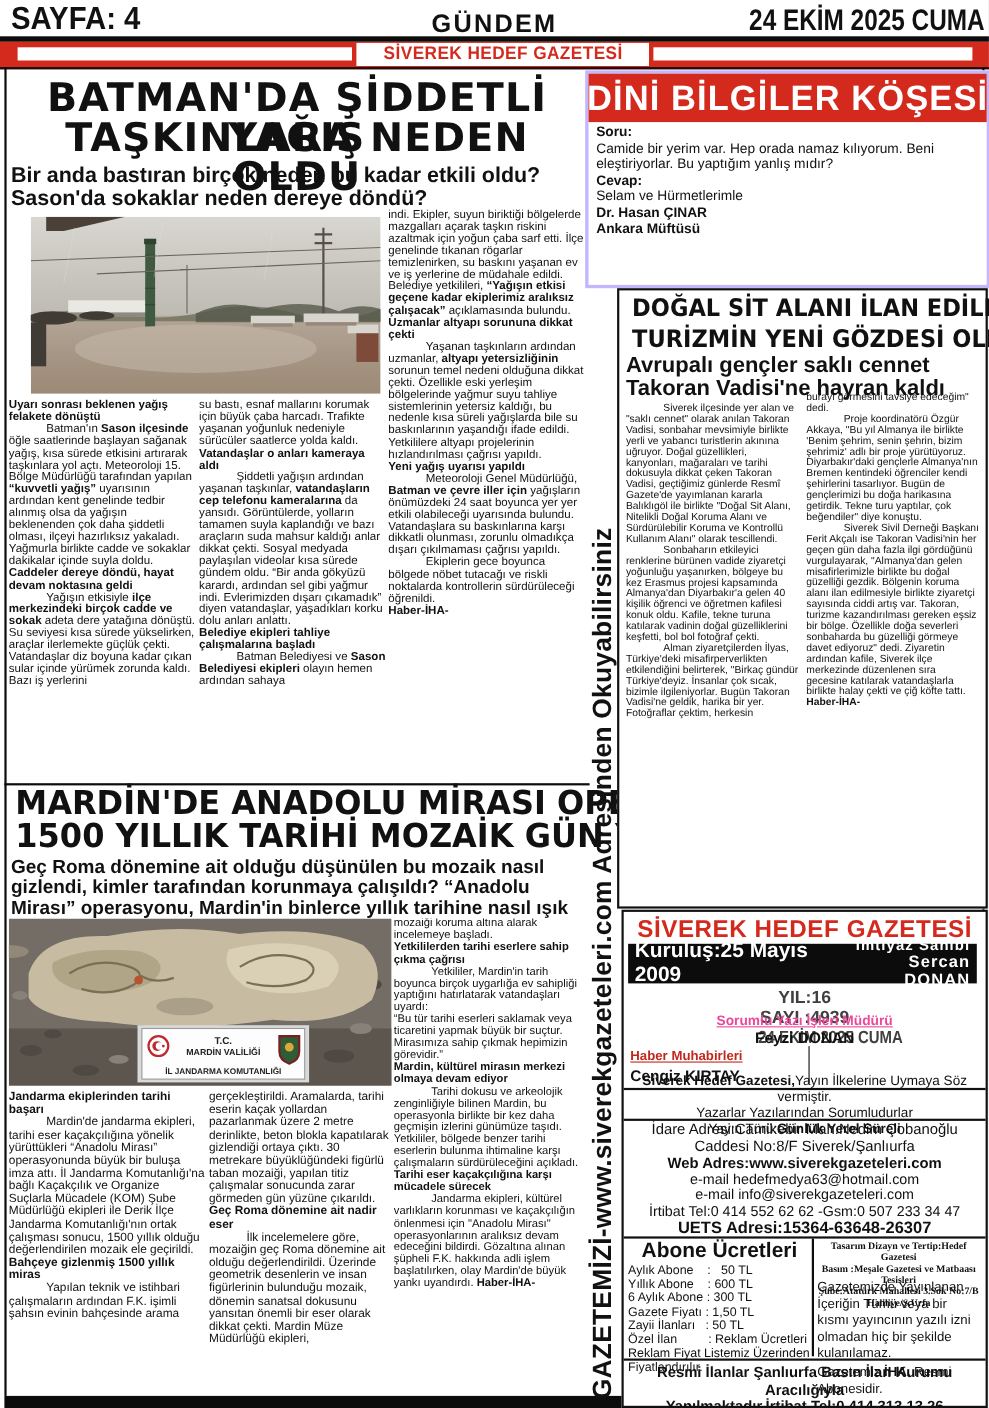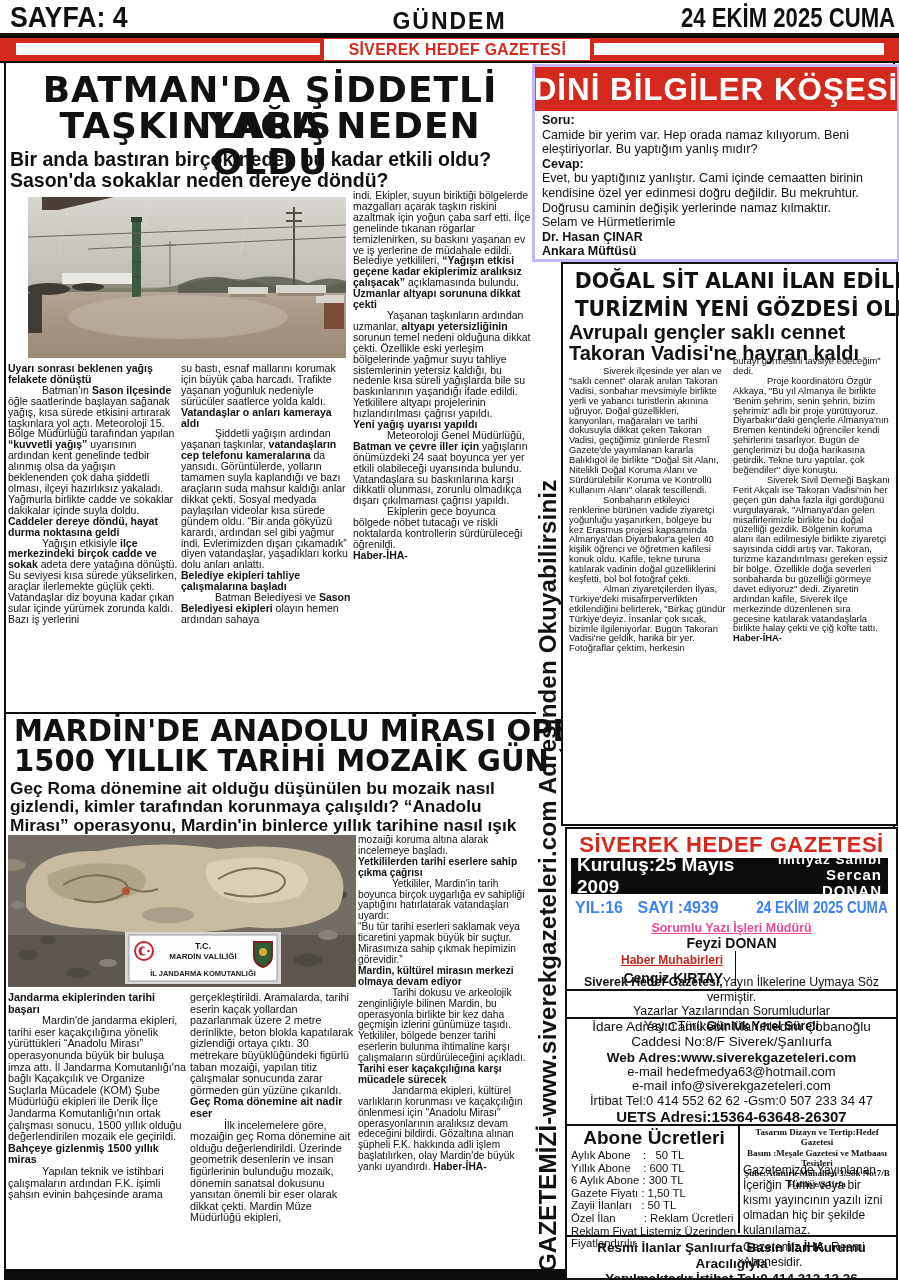--- a/index.html
+++ b/index.html
@@ -58,25 +58,25 @@
   .mast{left:565px;top:827px;width:329px;height:449px;border:2px solid #111;background:#fff;}
   .mast .c{position:absolute;left:0;width:100%;text-align:center;}
   .mast-title{top:3px;color:#d42a1e;font-weight:bold;font-size:22px;letter-spacing:.5px;}
   .mast-bar{position:absolute;left:4px;top:29px;width:317px;height:36px;background:#0c0c0c;color:#fff;
      display:flex;justify-content:space-between;align-items:center;padding:0 6px;box-sizing:border-box;}
   .mast-bar .k{font-size:19px;font-weight:bold;}
   .mast-bar .im{text-align:right;font-weight:bold;line-height:1.05;}
   .mast-bar .im .l1{font-size:13.5px;letter-spacing:1px;}
   .mast-bar .im .l2{font-size:15px;letter-spacing:1px;}
   .mast-blue{top:70px;display:flex;justify-content:space-between;padding:0 8px;box-sizing:border-box;
-     color:#3b82f6;font-weight:bold;font-size:16px;}
+     color:#404040;font-weight:bold;font-size:16px;flex-direction:column;}
   .mast-blue .d{transform:scaleX(.85);transform-origin:right center;white-space:nowrap;}
   .mast-sor{top:92px;color:#ec4899;font-weight:bold;font-size:12.5px;text-decoration:underline;}
   .mast-fey{top:106px;font-weight:bold;font-size:14px;}
-  .mast-muh{position:absolute;left:6px;top:124px;width:150px;text-align:right;}
+  .mast-muh{position:absolute;left:6px;top:124px;width:150px;text-align:left;}
   .mast-ed{position:absolute;right:6px;top:122px;width:160px;text-align:center;}
   .lab-red{color:#c2271d;font-size:12px;font-weight:bold;text-decoration:underline;}
   .lab-blue{color:#1b8ac6;font-size:12px;font-weight:bold;text-decoration:underline;}
   .nm{font-size:14px;font-weight:bold;margin-top:3px;}
   .mast hr{border:none;border-top:2px solid #111;margin:0;position:absolute;width:100%;}
   .pledge{top:146px;font-size:12.3px;line-height:1.18;}
   .addr{top:190px;font-size:13.5px;line-height:1.13;}
   .uets{font-size:15px;font-weight:bold;}
   .abone{position:absolute;left:4px;top:298px;width:166px;}
   .abone-t{font-size:19px;font-weight:bold;text-align:center;}
@@ -171,21 +171,21 @@
     <g stroke="#e8e6e0" stroke-width="1" opacity=".25">
         <line x1="40" y1="10" x2="30" y2="60"></line>
         <line x1="120" y1="5" x2="112" y2="55"></line>
         <line x1="220" y1="12" x2="212" y2="58"></line>
       </g>
   </svg>
 
   <div class="abs col bat-col" style="left:8px;top:363px;width:170px;height:349px;">
       <p class="h">Uyarı sonrası beklenen yağış felakete dönüştü</p>
       <p class="t ind">Batman'ın <b>Sason ilçesinde </b>öğle saatlerinde başlayan sağanak yağış, kısa sürede etkisini artırarak taşkınlara yol açtı. Meteoroloji 15. Bölge Müdürlüğü tarafından yapılan <b>“kuvvetli yağış” </b>uyarısının ardından kent genelinde tedbir alınmış olsa da yağışın beklenenden çok daha şiddetli olması, ilçeyi hazırlıksız yakaladı. Yağmurla birlikte cadde ve sokaklar dakikalar içinde suyla doldu.</p>
-      <p class="h">Caddeler dereye döndü, hayat durma noktasına geldi</p>
+      <p class="h">Caddeler dereye döndü, hayat devam noktasına geldi</p>
       <p class="t ind">Yağışın etkisiyle <b>ilçe merkezindeki birçok cadde ve sokak </b>adeta dere yatağına dönüştü. Su seviyesi kısa sürede yükselirken, araçlar ilerlemekte güçlük çekti. Vatandaşlar diz boyuna kadar çıkan sular içinde yürümek zorunda kaldı. Bazı iş yerlerini</p>
     </div>
   <div class="abs col bat-col" style="left:181px;top:363px;width:170px;height:349px;">
       <p class="t">su bastı, esnaf mallarını korumak için büyük çaba harcadı. Trafikte yaşanan yoğunluk nedeniyle sürücüler saatlerce yolda kaldı.</p>
       <p class="h">Vatandaşlar o anları kameraya aldı</p>
       <p class="t ind">Şiddetli yağışın ardından yaşanan taşkınlar, <b>vatandaşların cep telefonu kameralarına </b>da yansıdı. Görüntülerde, yolların tamamen suyla kaplandığı ve bazı araçların suda mahsur kaldığı anlar dikkat çekti. Sosyal medyada paylaşılan videolar kısa sürede gündem oldu. “Bir anda gökyüzü karardı, ardından sel gibi yağmur indi. Evlerimizden dışarı çıkamadık” diyen vatandaşlar, yaşadıkları korku dolu anları anlattı.</p>
       <p class="h">Belediye ekipleri tahliye çalışmalarına başladı</p>
       <p class="t ind">Batman Belediyesi ve <b>Sason Belediyesi ekipleri </b>olayın hemen ardından sahaya</p>
     </div>
   <div class="abs col bat-col" style="left:353px;top:190px;width:181px;height:522px;">
@@ -276,21 +276,20 @@
   <div class="abs vstrip">GAZETEMİZİ-www.siverekgazeteleri.com Adresinden Okuyabilirsiniz</div>
 
   <div class="abs dini">
     <div class="dini-bar">
       <span class="dini-title">DİNİ BİLGİLER KÖŞESİ</span>
     </div>
     <div class="dini-body col">
         <p class="h">Soru:</p>
         <p class="t">Camide bir yerim var. Hep orada namaz kılıyorum. Beni eleştiriyorlar. Bu yaptığım yanlış mıdır?</p>
         <p class="h">Cevap:</p>
-        <p class="t">Evet, bu yaptığınız yanlıştır. Cami içinde cemaatten birinin kendisine özel yer edinmesi doğru değildir. Bu mekruhtur. Doğrusu caminin değişik yerlerinde namaz kılmaktır.</p>
         <p class="t">Selam ve Hürmetlerimle</p>
         <p class="h">Dr. Hasan ÇINAR</p>
         <p class="h"> Ankara Müftüsü</p>
       </div>
   </div>
 
   <div class="abs tak">
     <div class="tak-t tak-t1">DOĞAL SİT ALANI İLAN EDİLEN TAKORAN VADİSİ</div>
     <div class="tak-t tak-t2">TURİZMİN YENİ GÖZDESİ OLDU</div>
     <div class="tak-sub">Avrupalı gençler saklı cennet Takoran Vadisi'ne hayran kaldı</div>

